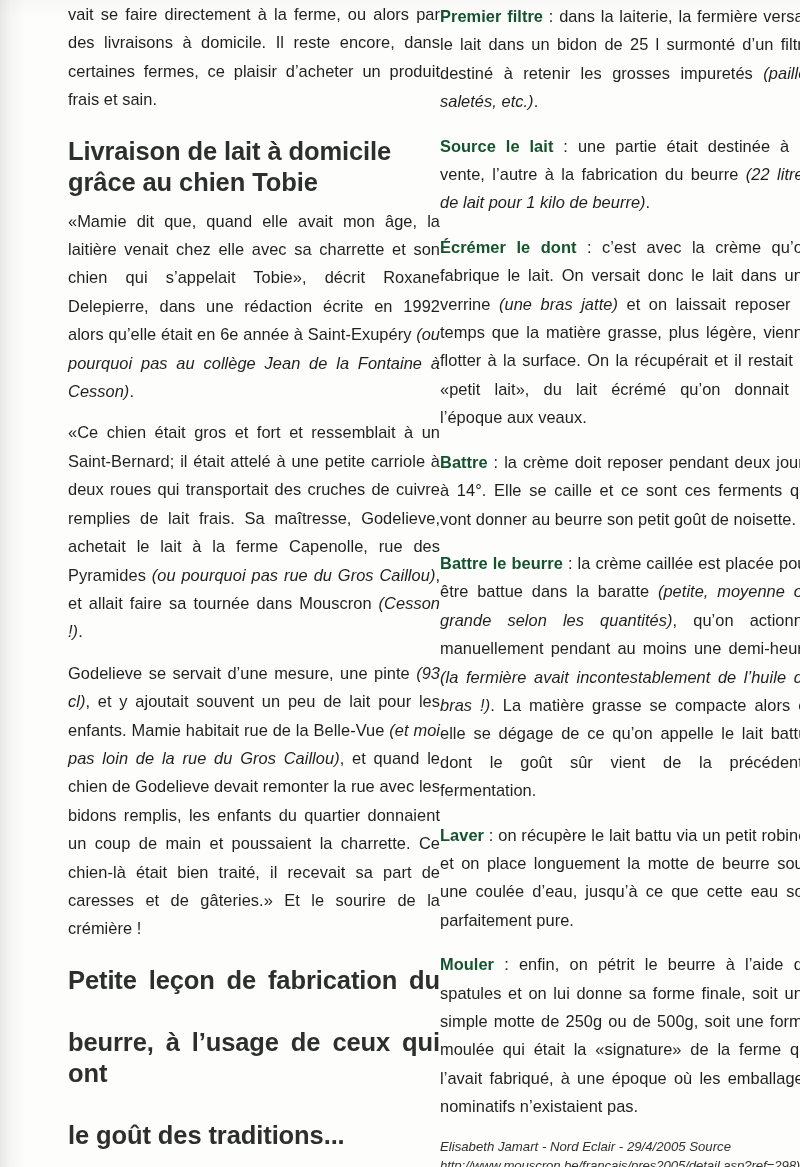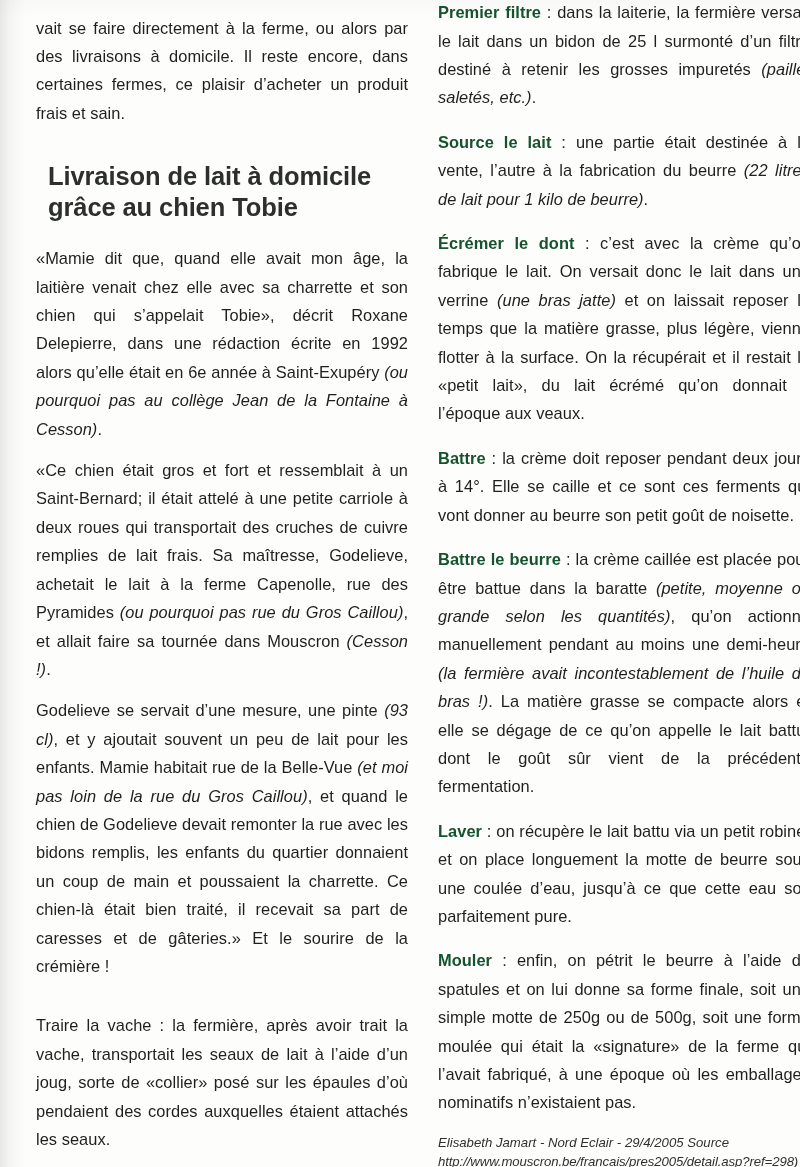--- a/index.html
+++ b/index.html
@@ -21,21 +21,22 @@
     inset: 0;
     background:
       linear-gradient(to right, rgba(0,0,0,0.085) 0px, rgba(0,0,0,0.03) 10px, rgba(0,0,0,0.0) 26px),
       linear-gradient(to bottom, rgba(0,0,0,0.02) 0px, rgba(0,0,0,0) 18px),
       #fdfdfc;
   }
   .page {
     position: absolute;
     inset: 0;
     display: flex;
-    align-items: center;
+    align-items: flex-start;
+    padding-left: 32px;
   }
   .col {
     box-sizing: border-box;
   }
   .col-left {
     width: 412px;
     padding: 0 0 0 36px;
   }
   .col-gap { width: 26px; }
   .col-right {
@@ -66,21 +67,21 @@
     font-weight: bold;
     color: #14532d;
   }
 
   
   .head {
     font-weight: bold;
     font-size: 25.5px;
     line-height: 31px;
     color: #2c2f2e;
-    margin: 12px;
+    margin: 0;
     letter-spacing: -0.1px;
   }
   .head-1 {
     width: 330px;
   }
   .head-2 {
     width: 372px;
     text-align: justify;
     text-justify: inter-word;
   }
@@ -131,20 +132,25 @@
     <div class="gap-sm"></div>
 
     <p class="para"><span>«Mamie dit que, quand elle avait mon âge, la laitière venait chez elle avec sa charrette et son chien qui s’appelait Tobie», décrit Roxane Delepierre, dans une rédaction écrite en 1992 alors qu’elle était en 6e année à Saint-Exupéry </span><i>(ou pourquoi pas au collège Jean de la Fontaine à Cesson)</i><span>.</span></p>
 
     <p class="para"><span>«Ce chien était gros et fort et ressemblait à un Saint-Bernard; il était attelé à une petite carriole à deux roues qui transportait des cruches de cuivre remplies de lait frais. Sa maîtresse, Godelieve, achetait le lait à la ferme Capenolle, rue des Pyramides </span><i>(ou pourquoi pas rue du Gros Caillou)</i><span>, et allait faire sa tournée dans Mouscron </span><i>(Cesson !)</i><span>.</span></p>
 
     <p class="para"><span>Godelieve se servait d’une mesure, une pinte </span><i>(93 cl)</i><span>, et y ajoutait souvent un peu de lait pour les enfants. Mamie habitait rue de la Belle-Vue </span><i>(et moi pas loin de la rue du Gros Caillou)</i><span>, et quand le chien de Godelieve devait remonter la rue avec les bidons remplis, les enfants du quartier donnaient un coup de main et poussaient la charrette. Ce chien-là était bien traité, il recevait sa part de caresses et de gâteries.» Et le sourire de la crémière !</span></p>
 
     <div class="gap-lg"></div>
 
+    <h2 class="head head-2">
+      <span class="ln j">Petite leçon de fabrication du</span>
+      <span class="ln j">beurre, à l’usage de ceux qui ont</span>
+      <span class="ln">le goût des traditions...</span>
+    </h2>
 
     <div class="gap-sm"></div>
 
     <p class="para">Traire la vache : la fermière, après avoir trait la vache, transportait les seaux de lait à l’aide d’un joug, sorte de «collier» posé sur les épaules d’où pendaient des cordes auxquelles étaient attachés les seaux.</p>
   </div>
 
   <div class="col-gap"></div>
 
   <div class="col col-right">
 

